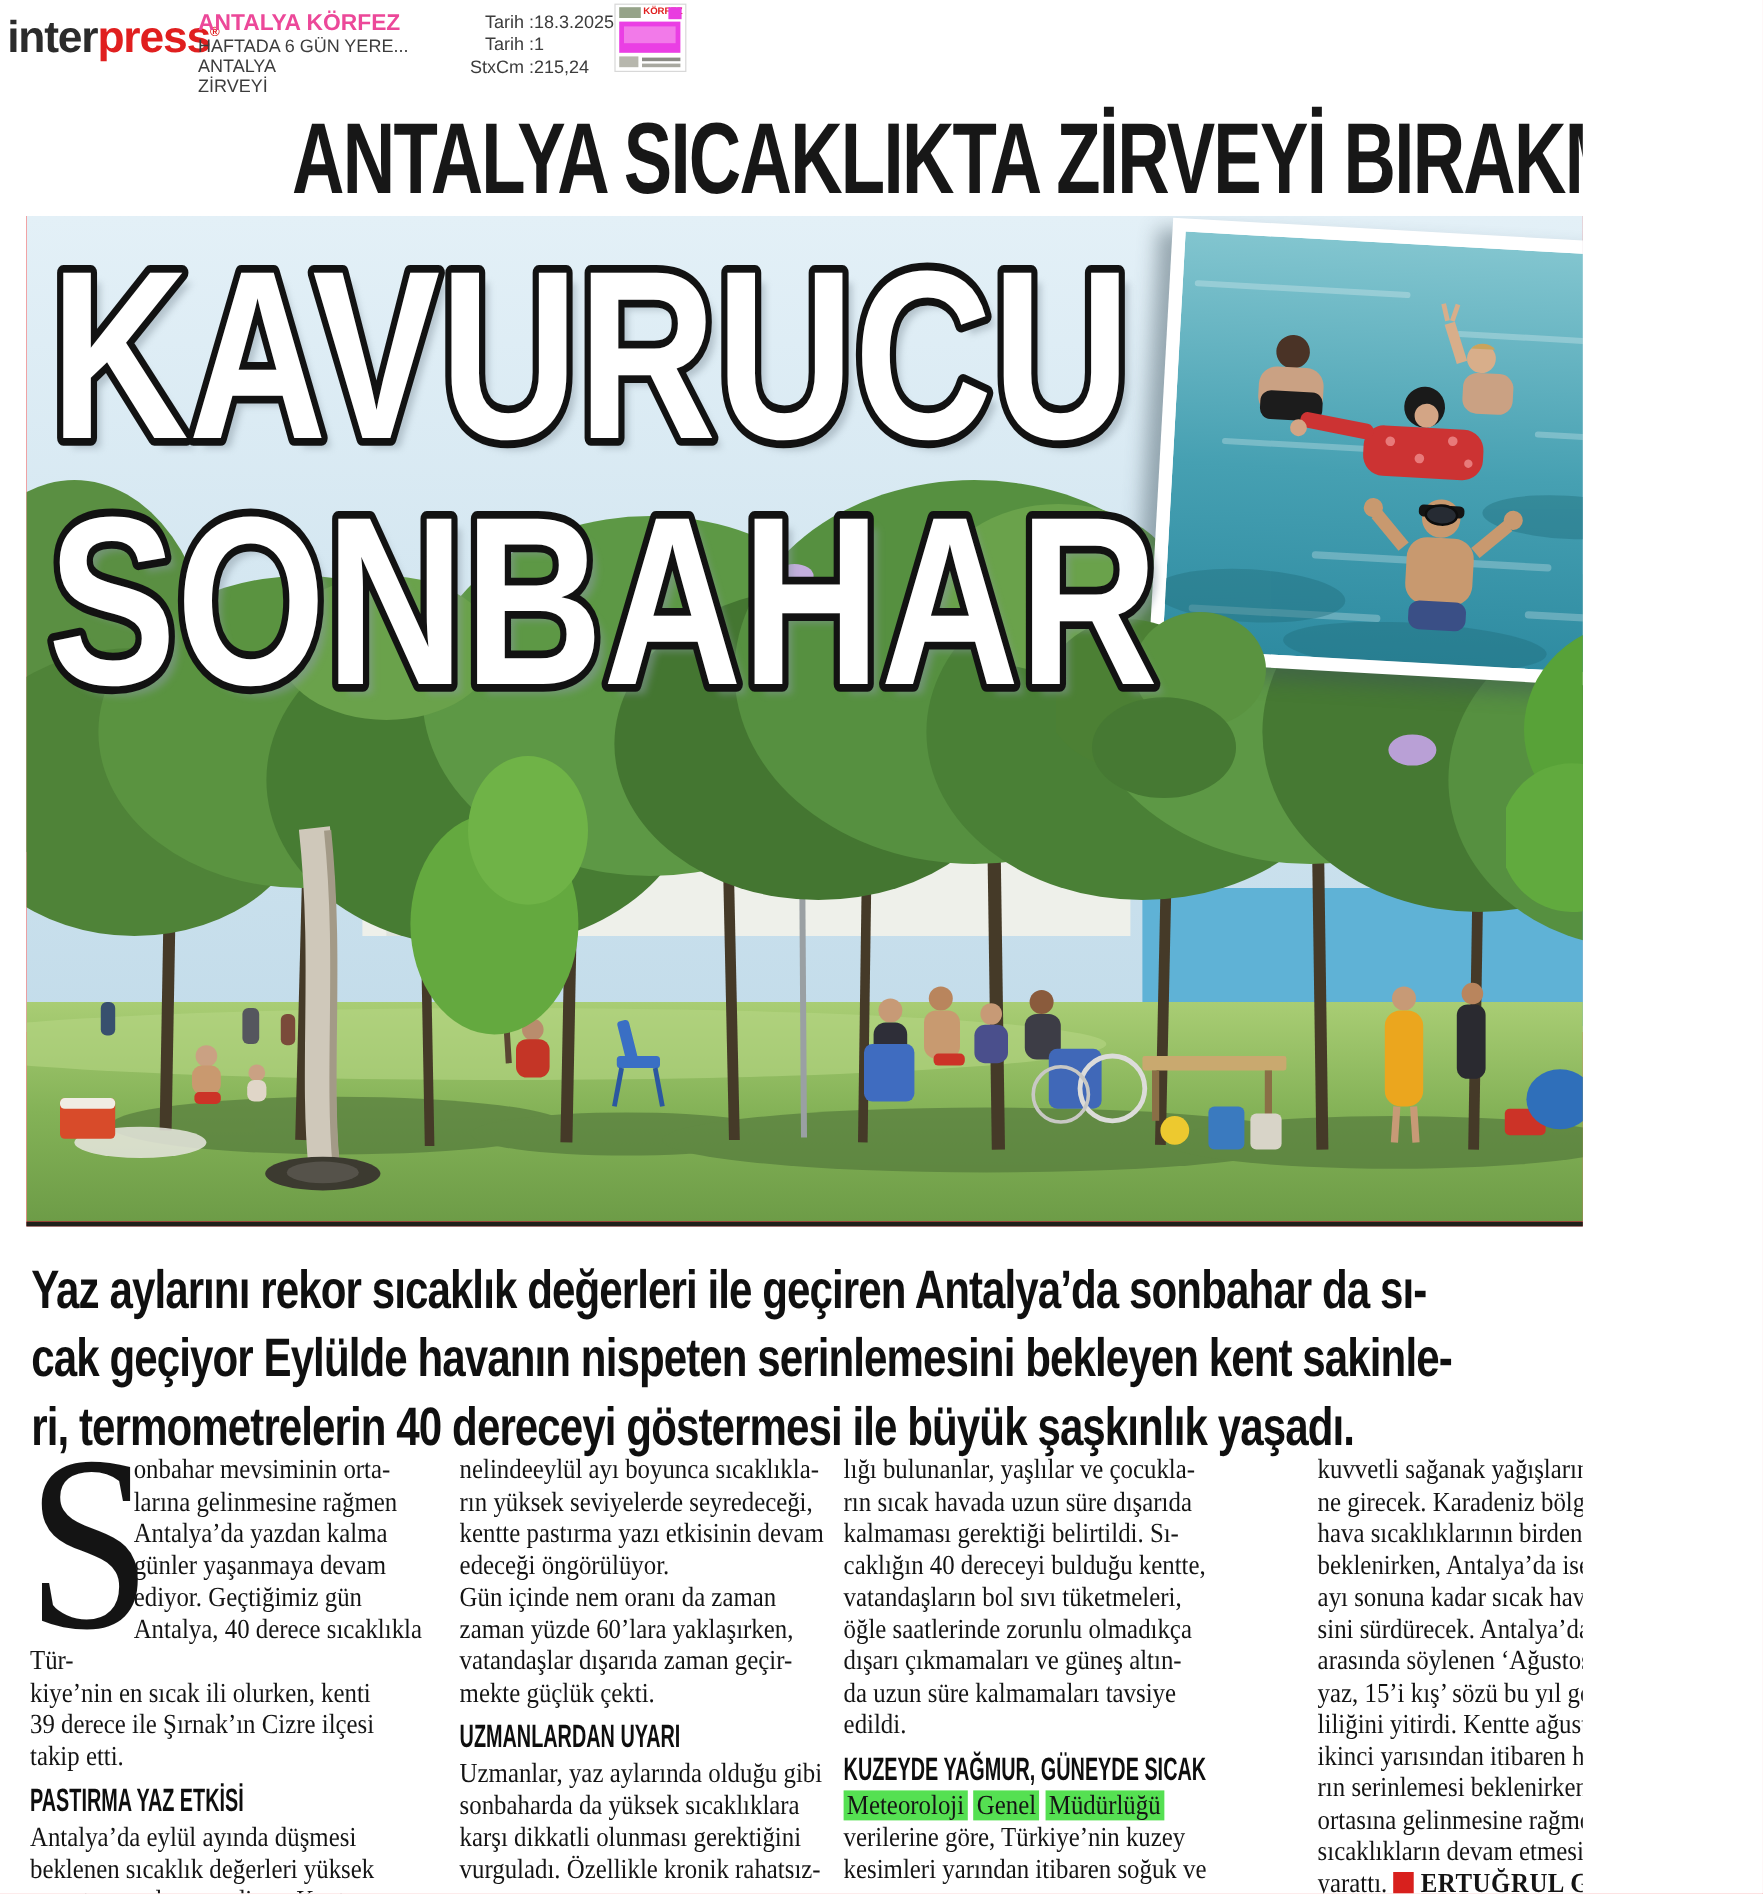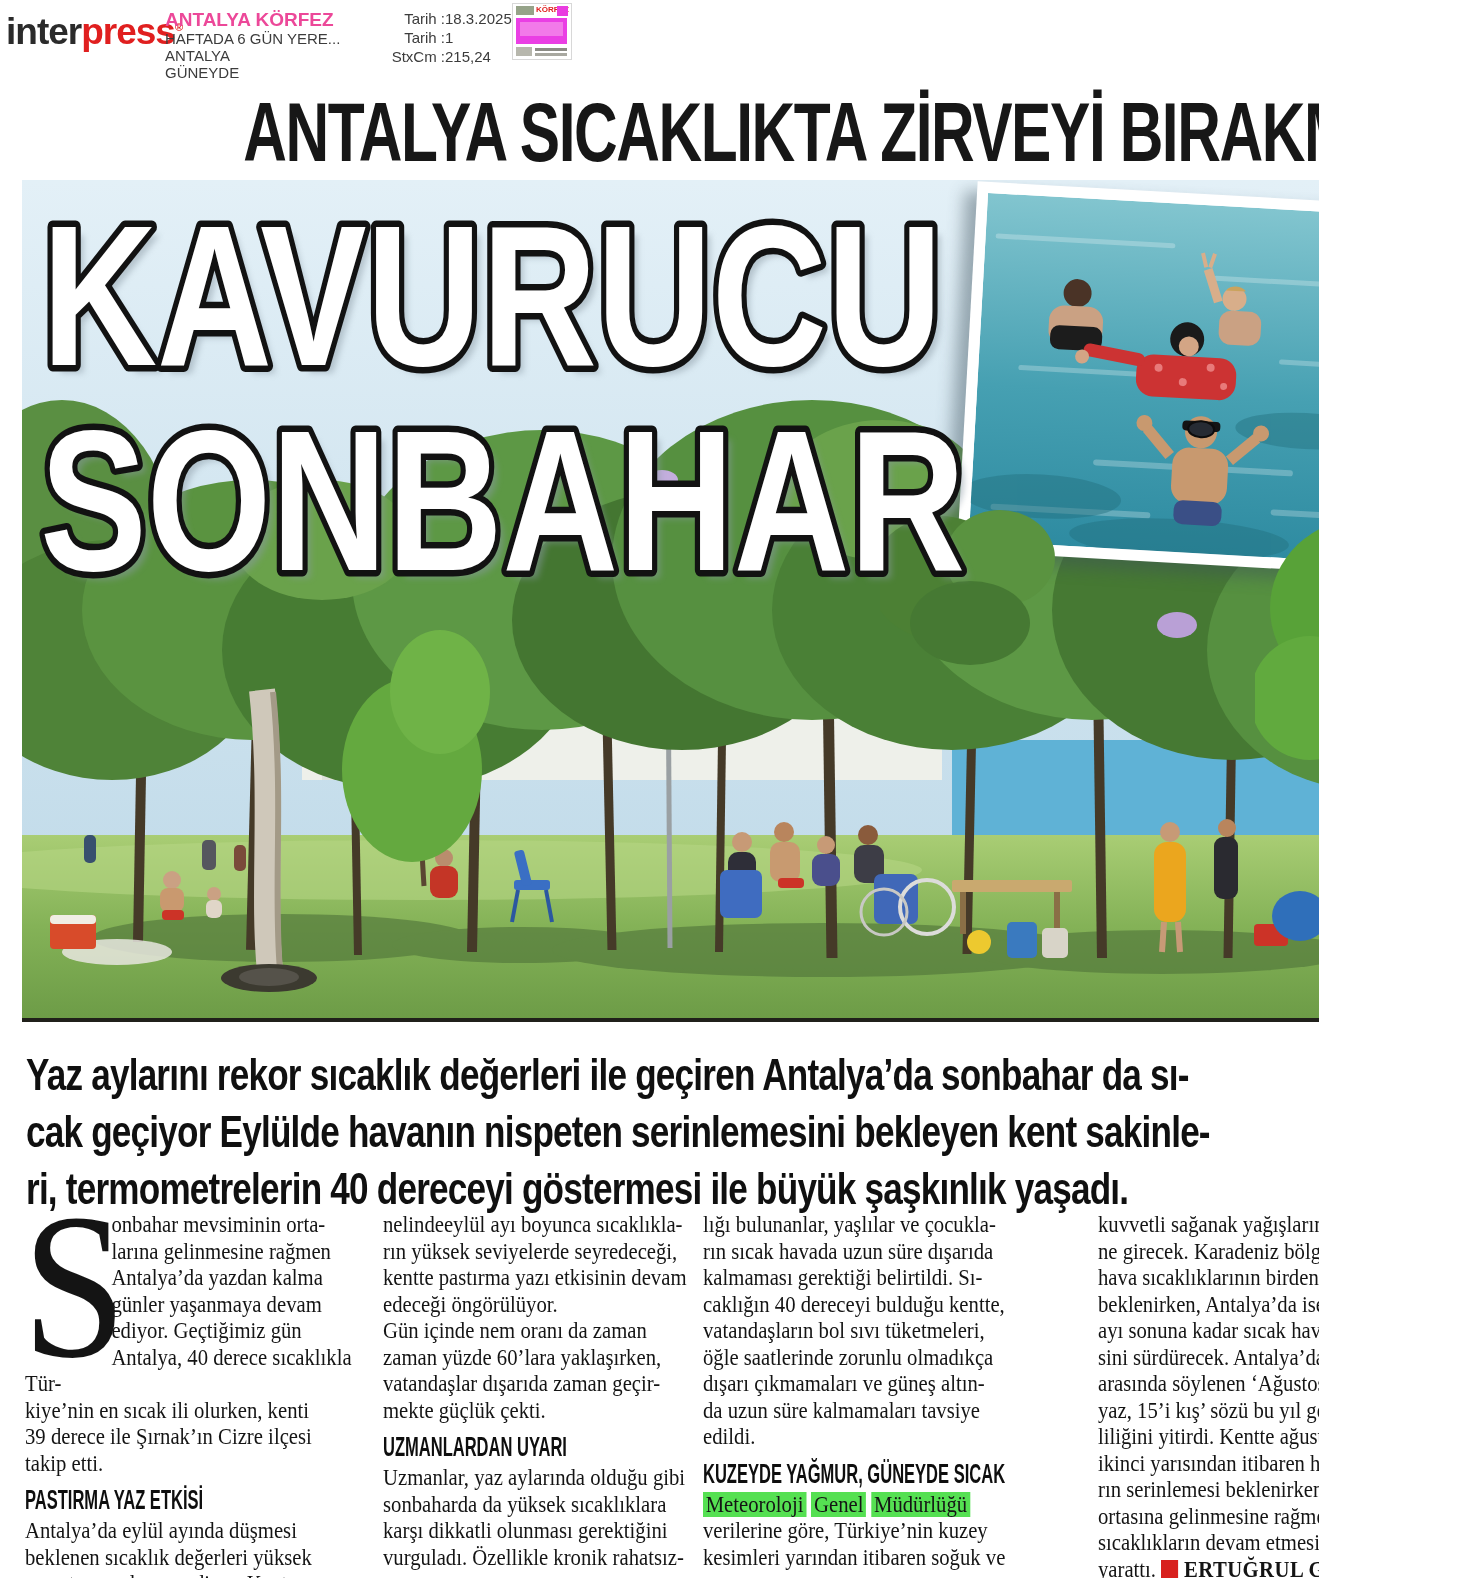--- a/index.html
+++ b/index.html
@@ -72,21 +72,21 @@
 <div class="page">
 
   <div class="logo">
     <span class="l1">inter</span><span class="l2">press</span><sup>®</sup>
   </div>
 
   <div class="pub">
     <div class="pname">ANTALYA KÖRFEZ</div>
     <div>HAFTADA 6 GÜN YERE...</div>
     <div>ANTALYA</div>
-    <div>GÜNEYDE</div>
+    <div>ZİRVEYİ</div>
   </div>
 
   <div class="meta">
     <div class="row">
         <span class="lab">Tarih :</span>
         <span>18.3.2025</span>
       </div>
     <div class="row">
         <span class="lab">Tarih :</span>
         <span>1</span>

